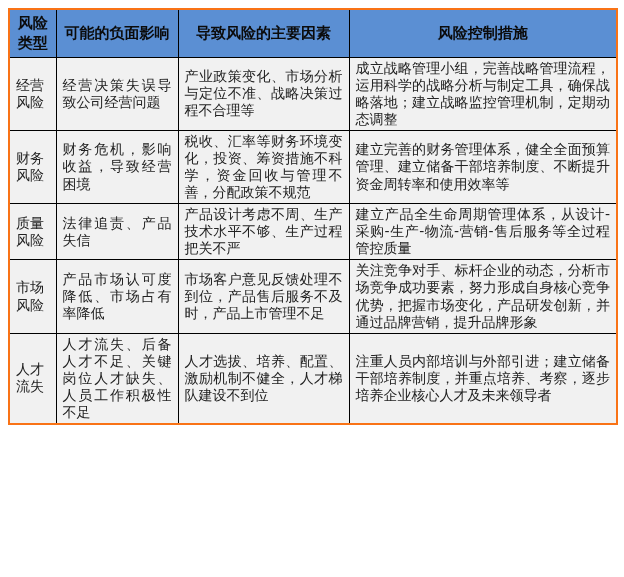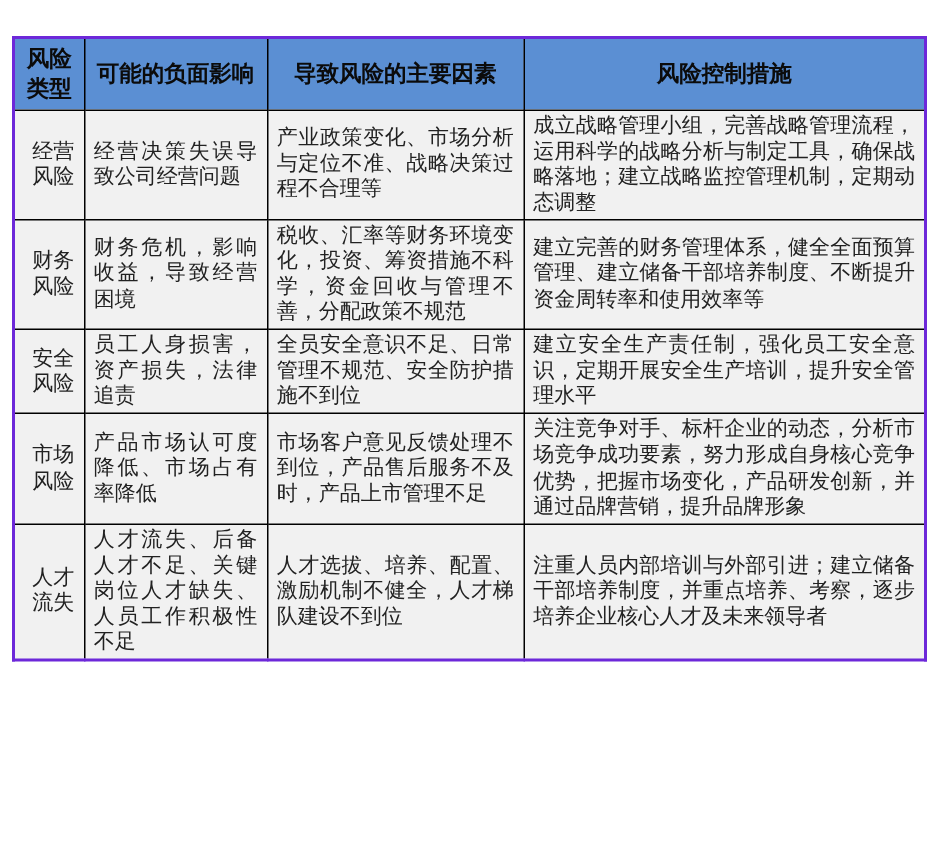--- a/index.html
+++ b/index.html
@@ -11,25 +11,25 @@
   .page {
     position: relative;
     width: 624px;
     height: 577px;
     background: #ffffff;
     overflow: hidden;
   }
   table.risk-table {
     position: absolute;
     left: 8px;
-    top: 24px;
+    top: 8px;
     width: 608px;
     border-collapse: collapse;
     table-layout: fixed;
-    border: 2px solid #6d28d9;
+    border: 2px solid #f97316;
   }
   .risk-table col.c1 { width: 47px; }
   .risk-table col.c2 { width: 122px; }
   .risk-table col.c3 { width: 171px; }
   .risk-table col.c4 { width: 268px; }
 
   .risk-table th {
     background: #5B8FD3;
     color: #0b0b0b;
     font-weight: bold;
@@ -46,21 +46,21 @@
     font-size: 14px;
     line-height: 1.22;
     vertical-align: middle;
     border: 1px solid #000000;
     padding: 2px 6px;
     text-align: justify;
     text-justify: inter-character;
     word-break: break-all;
   }
   .risk-table td.type-cell {
-    text-align: right;
+    text-align: left;
     padding: 2px 6px;
   }
 </style>
 </head>
 <body>
 
 <div class="page">
   <table class="risk-table">
     <colgroup>
       <col class="c1">
@@ -83,24 +83,24 @@
         <td>产业政策变化、市场分析与定位不准、战略决策过程不合理等</td>
         <td>成立战略管理小组，完善战略管理流程，运用科学的战略分析与制定工具，确保战略落地；建立战略监控管理机制，定期动态调整</td>
       </tr>
       <tr>
         <td class="type-cell">财务风险</td>
         <td>财务危机，影响收益，导致经营困境</td>
         <td>税收、汇率等财务环境变化，投资、筹资措施不科学，资金回收与管理不善，分配政策不规范</td>
         <td>建立完善的财务管理体系，健全全面预算管理、建立储备干部培养制度、不断提升资金周转率和使用效率等</td>
       </tr>
       <tr>
-        <td class="type-cell">安全风险</td>
-        <td>员工人身损害，资产损失，法律追责</td>
-        <td>全员安全意识不足、日常管理不规范、安全防护措施不到位</td>
-        <td>建立安全生产责任制，强化员工安全意识，定期开展安全生产培训，提升安全管理水平</td>
+        <td class="type-cell">质量风险</td>
+        <td>法律追责、产品失信</td>
+        <td>产品设计考虑不周、生产技术水平不够、生产过程把关不严</td>
+        <td>建立产品全生命周期管理体系，从设计-采购-生产-物流-营销-售后服务等全过程管控质量</td>
       </tr>
       <tr>
         <td class="type-cell">市场风险</td>
         <td>产品市场认可度降低、市场占有率降低</td>
         <td>市场客户意见反馈处理不到位，产品售后服务不及时，产品上市管理不足</td>
         <td>关注竞争对手、标杆企业的动态，分析市场竞争成功要素，努力形成自身核心竞争优势，把握市场变化，产品研发创新，并通过品牌营销，提升品牌形象</td>
       </tr>
       <tr>
         <td class="type-cell">人才流失</td>
         <td>人才流失、后备人才不足、关键岗位人才缺失、人员工作积极性不足</td>

